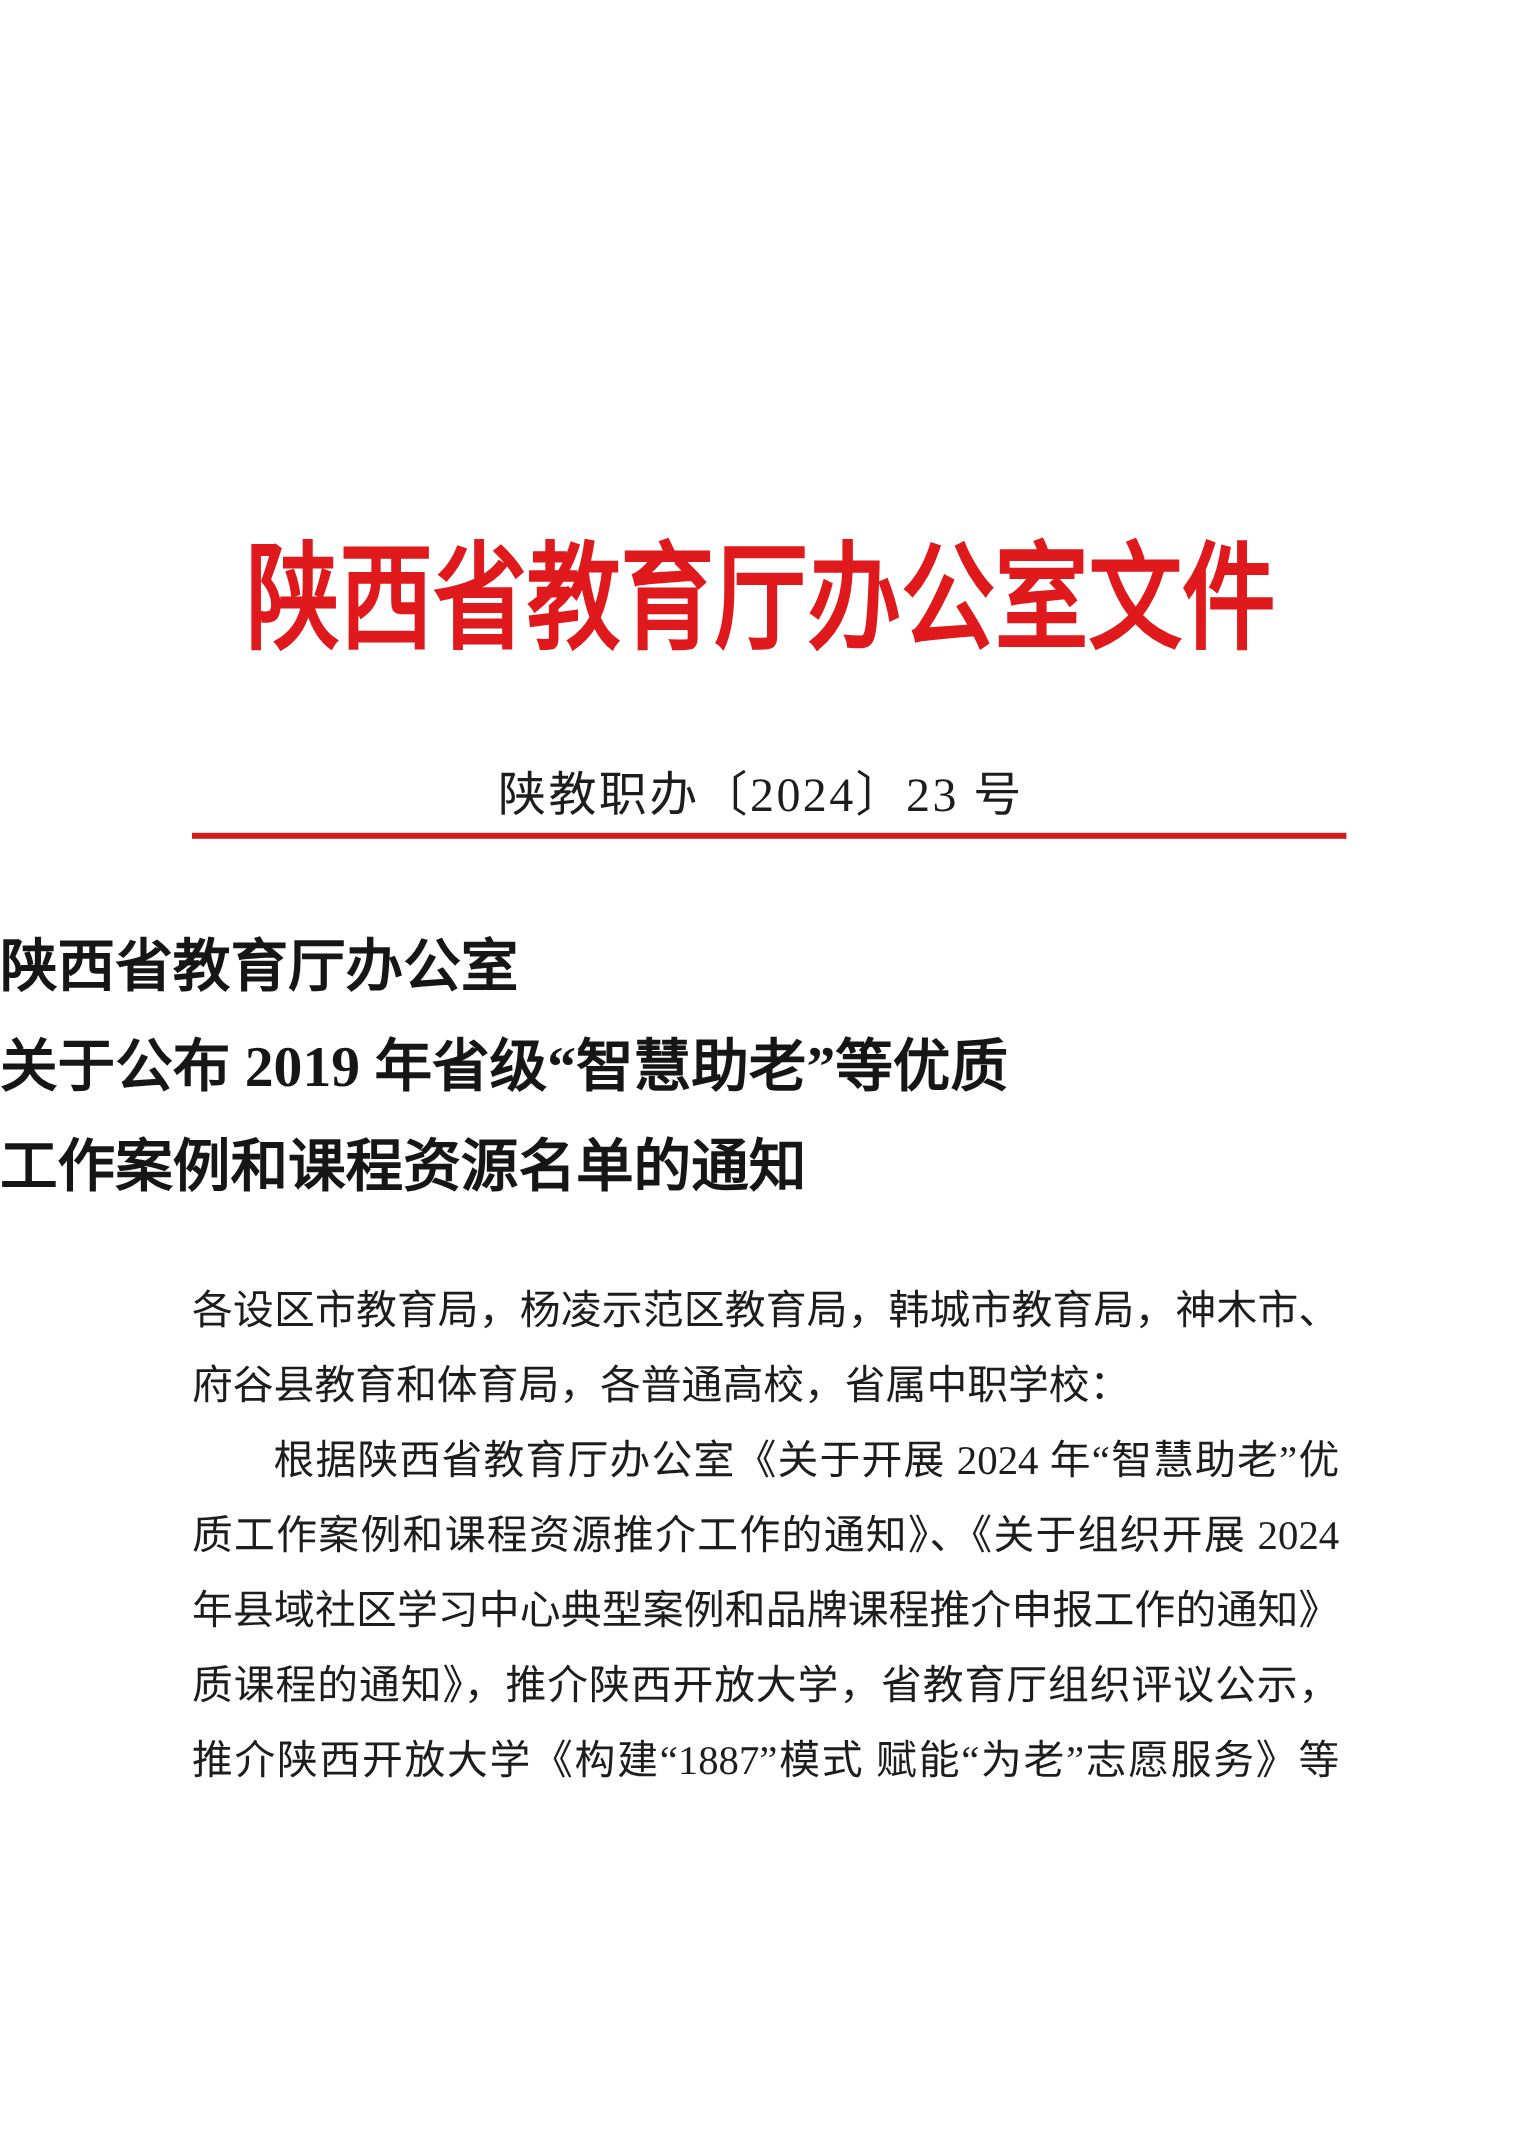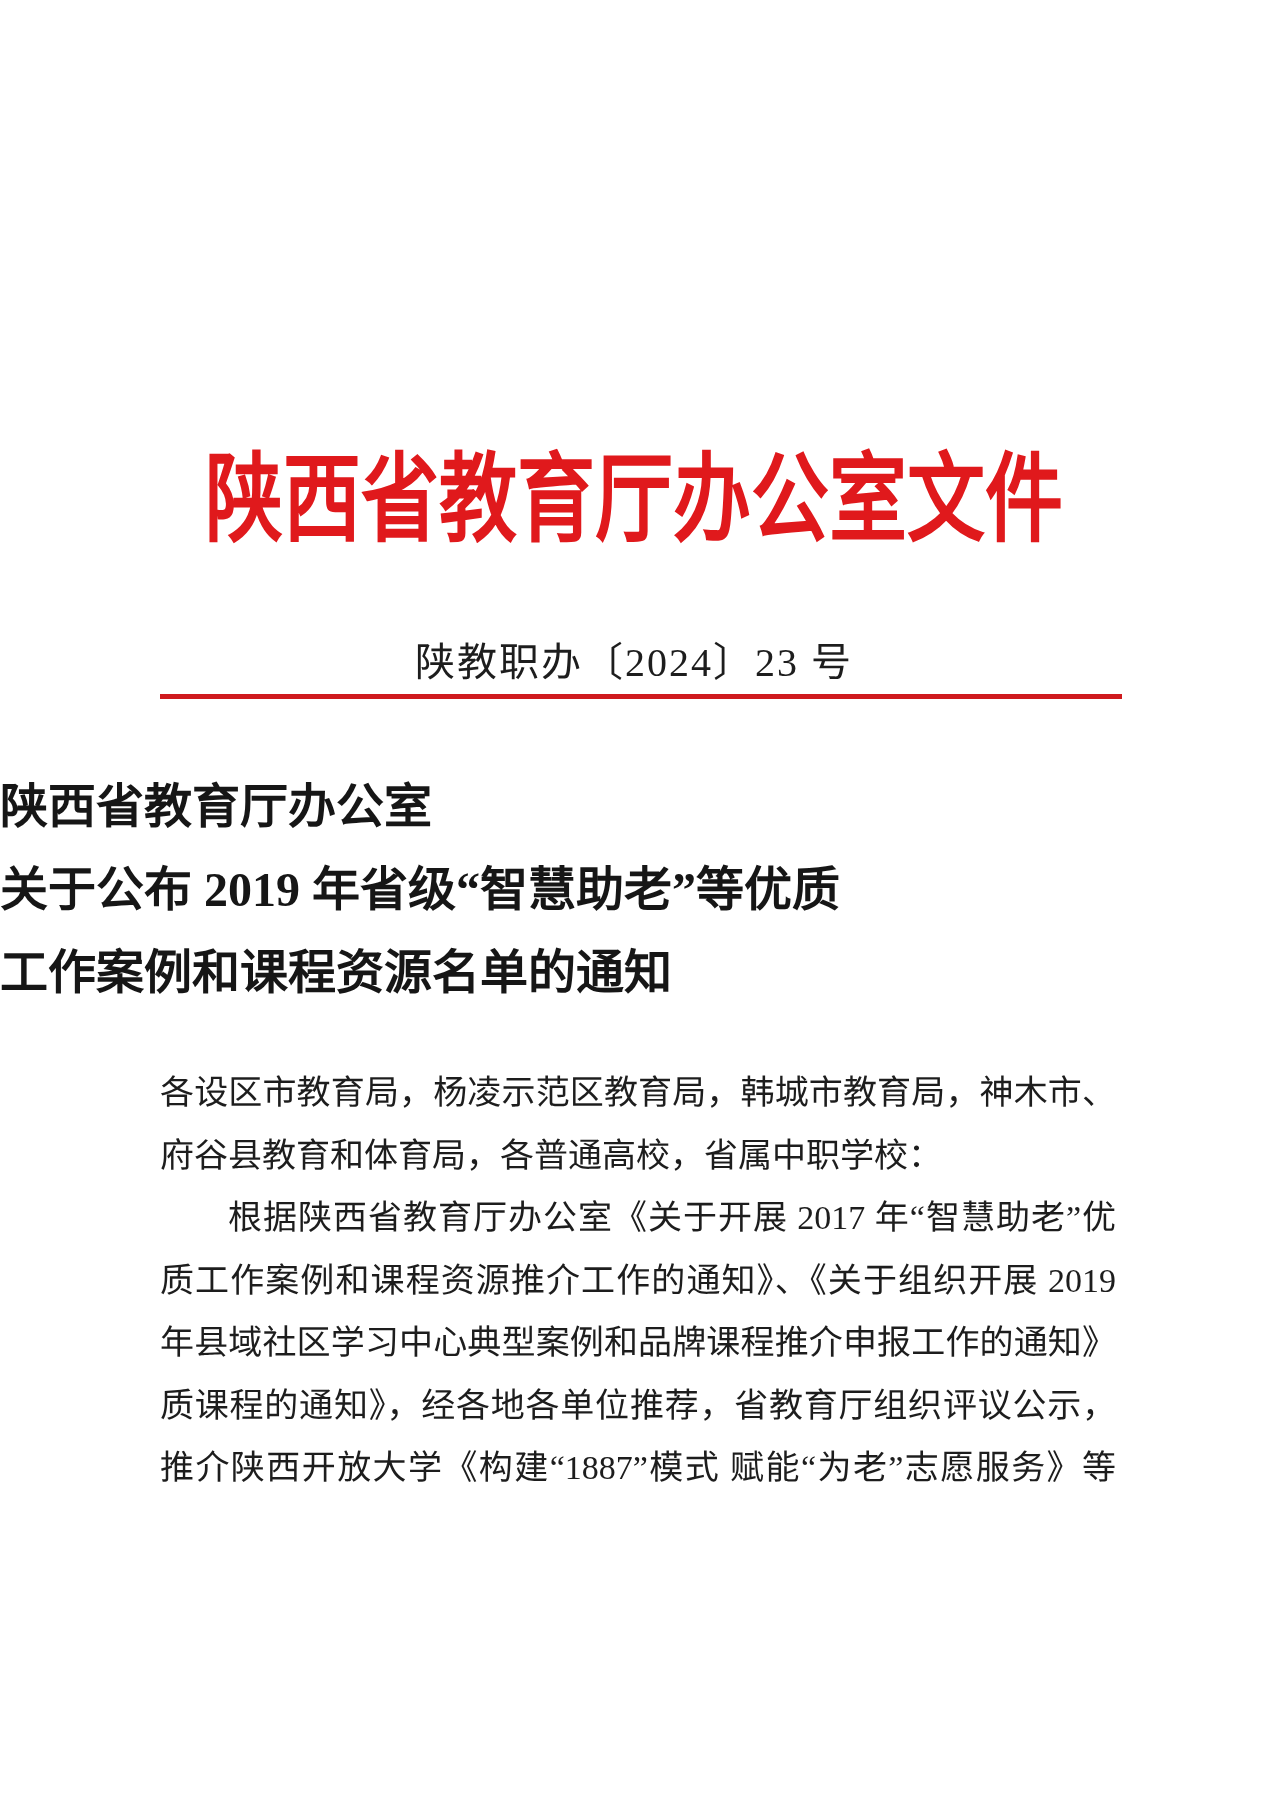--- a/index.html
+++ b/index.html
@@ -111,22 +111,22 @@
 
   <div class="doc-title">
     <div class="title-line">陕西省教育厅办公室</div>
     <div class="title-line">关于公布 2019 年省级“智慧助老”等优质</div>
     <div class="title-line">工作案例和课程资源名单的通知</div>
   </div>
 
   <div class="body-text">
     <div class="line j">各设区市教育局，杨凌示范区教育局，韩城市教育局，神木市、</div>
     <div class="line">府谷县教育和体育局，各普通高校，省属中职学校：</div>
-    <div class="line j indent">根据陕西省教育厅办公室《关于开展 2017 年“智慧助老”优</div>
-    <div class="line j">质工作案例和课程资源推介工作的通知》、《关于组织开展 2019</div>
+    <div class="line j indent">根据陕西省教育厅办公室《关于开展 2024 年“智慧助老”优</div>
+    <div class="line j">质工作案例和课程资源推介工作的通知》、《关于组织开展 2024</div>
     <div class="line j">年县域社区学习中心典型案例和品牌课程推介申报工作的通知》</div>
-    <div class="line j">质课程的通知》，经各地各单位推荐，省教育厅组织评议公示，</div>
+    <div class="line j">质课程的通知》，推介陕西开放大学，省教育厅组织评议公示，</div>
     <div class="line j">推介陕西开放大学《构建“1887”模式 赋能“为老”志愿服务》等</div>
   </div>
 
   <div class="page-number">— 1 —</div>
 
 </div>
 
 </body></html>

